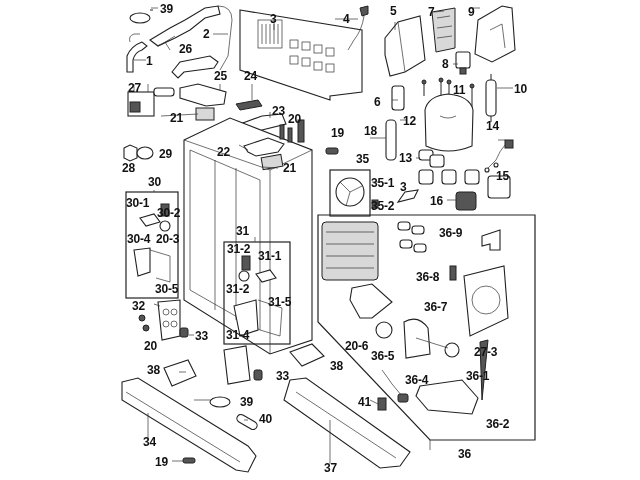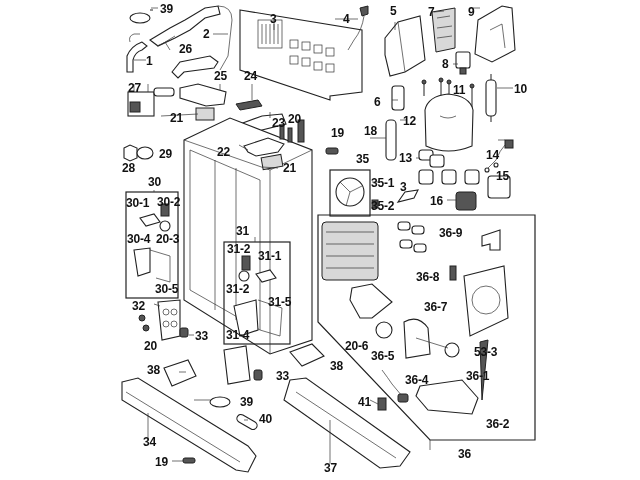--- a/index.html
+++ b/index.html
@@ -304,62 +304,62 @@
 <span class="lbl" style="left:343px;top:13px">4</span>
 <span class="lbl" style="left:390px;top:5px">5</span>
 <span class="lbl" style="left:374px;top:96px">6</span>
 <span class="lbl" style="left:428px;top:6px">7</span>
 <span class="lbl" style="left:442px;top:58px">8</span>
 <span class="lbl" style="left:468px;top:6px">9</span>
 <span class="lbl" style="left:514px;top:83px">10</span>
 <span class="lbl" style="left:453px;top:84px">11</span>
 <span class="lbl" style="left:403px;top:115px">12</span>
 <span class="lbl" style="left:399px;top:152px">13</span>
-<span class="lbl" style="left:486px;top:149px">14</span>
+<span class="lbl" style="left:486px;top:120px">14</span>
 <span class="lbl" style="left:496px;top:170px">15</span>
 <span class="lbl" style="left:430px;top:195px">16</span>
 <span class="lbl" style="left:400px;top:181px">3</span>
 <span class="lbl" style="left:364px;top:125px">18</span>
 <span class="lbl" style="left:331px;top:127px">19</span>
 <span class="lbl" style="left:155px;top:456px">19</span>
 <span class="lbl" style="left:288px;top:113px">20</span>
 <span class="lbl" style="left:144px;top:340px">20</span>
 <span class="lbl" style="left:170px;top:112px">21</span>
 <span class="lbl" style="left:283px;top:162px">21</span>
 <span class="lbl" style="left:217px;top:146px">22</span>
-<span class="lbl" style="left:272px;top:117px">23</span>
+<span class="lbl" style="left:272px;top:105px">23</span>
 <span class="lbl" style="left:244px;top:70px">24</span>
 <span class="lbl" style="left:214px;top:70px">25</span>
 <span class="lbl" style="left:179px;top:43px">26</span>
 <span class="lbl" style="left:128px;top:82px">27</span>
 <span class="lbl" style="left:122px;top:162px">28</span>
 <span class="lbl" style="left:159px;top:148px">29</span>
 <span class="lbl" style="left:148px;top:176px">30</span>
 <span class="lbl" style="left:126px;top:197px">30-1</span>
-<span class="lbl" style="left:157px;top:196px">30-2</span>
+<span class="lbl" style="left:157px;top:207px">30-2</span>
 <span class="lbl" style="left:156px;top:233px">20-3</span>
 <span class="lbl" style="left:127px;top:233px">30-4</span>
 <span class="lbl" style="left:155px;top:283px">30-5</span>
 <span class="lbl" style="left:236px;top:225px">31</span>
 <span class="lbl" style="left:258px;top:250px">31-1</span>
 <span class="lbl" style="left:227px;top:243px">31-2</span>
 <span class="lbl" style="left:226px;top:283px">31-2</span>
 <span class="lbl" style="left:226px;top:329px">31-4</span>
 <span class="lbl" style="left:268px;top:296px">31-5</span>
 <span class="lbl" style="left:132px;top:300px">32</span>
 <span class="lbl" style="left:195px;top:330px">33</span>
 <span class="lbl" style="left:276px;top:370px">33</span>
 <span class="lbl" style="left:143px;top:436px">34</span>
 <span class="lbl" style="left:356px;top:153px">35</span>
 <span class="lbl" style="left:371px;top:177px">35-1</span>
 <span class="lbl" style="left:371px;top:200px">35-2</span>
 <span class="lbl" style="left:458px;top:448px">36</span>
 <span class="lbl" style="left:466px;top:370px">36-1</span>
 <span class="lbl" style="left:486px;top:418px">36-2</span>
-<span class="lbl" style="left:474px;top:346px">53-3</span>
+<span class="lbl" style="left:474px;top:346px">27-3</span>
 <span class="lbl" style="left:405px;top:374px">36-4</span>
 <span class="lbl" style="left:371px;top:350px">36-5</span>
 <span class="lbl" style="left:345px;top:340px">20-6</span>
 <span class="lbl" style="left:424px;top:301px">36-7</span>
 <span class="lbl" style="left:416px;top:271px">36-8</span>
 <span class="lbl" style="left:439px;top:227px">36-9</span>
 <span class="lbl" style="left:324px;top:462px">37</span>
 <span class="lbl" style="left:147px;top:364px">38</span>
 <span class="lbl" style="left:330px;top:360px">38</span>
 <span class="lbl" style="left:240px;top:396px">39</span>

